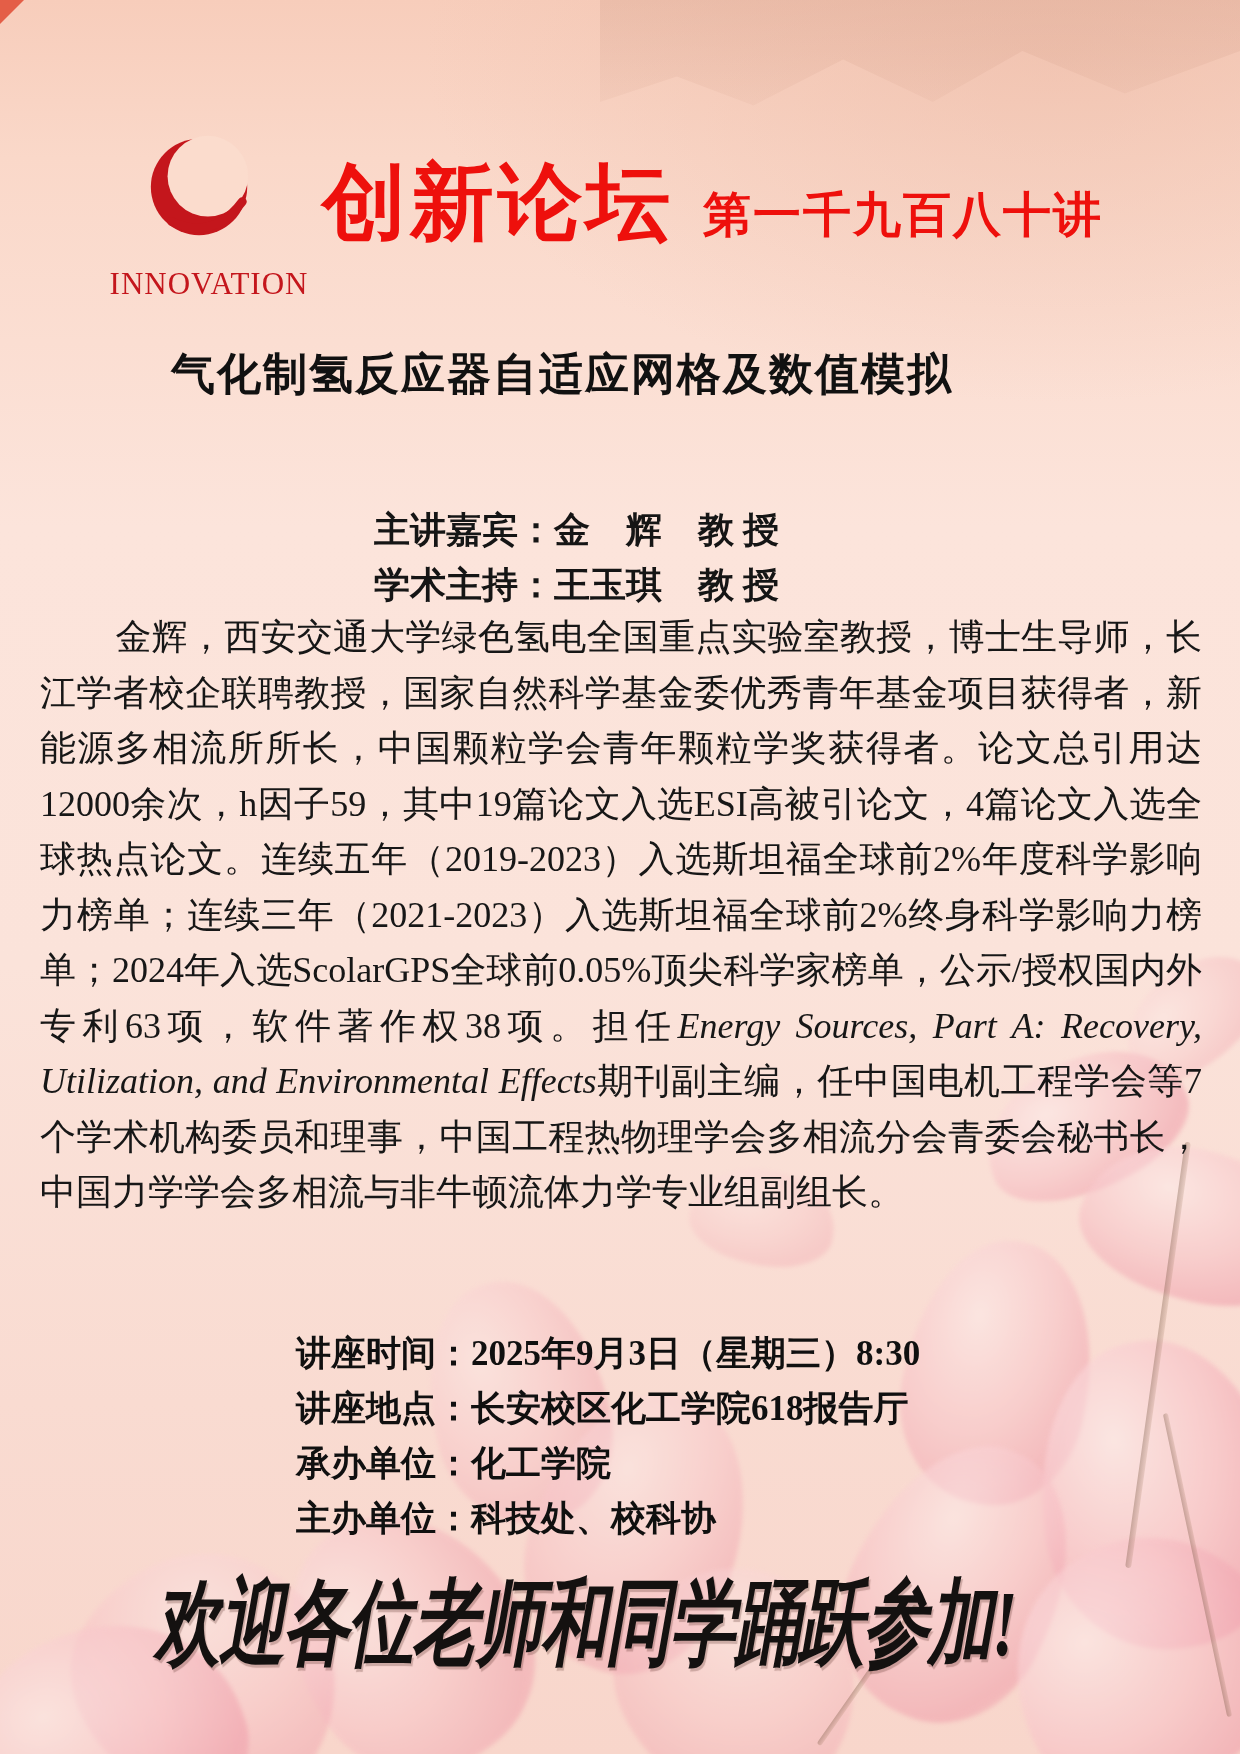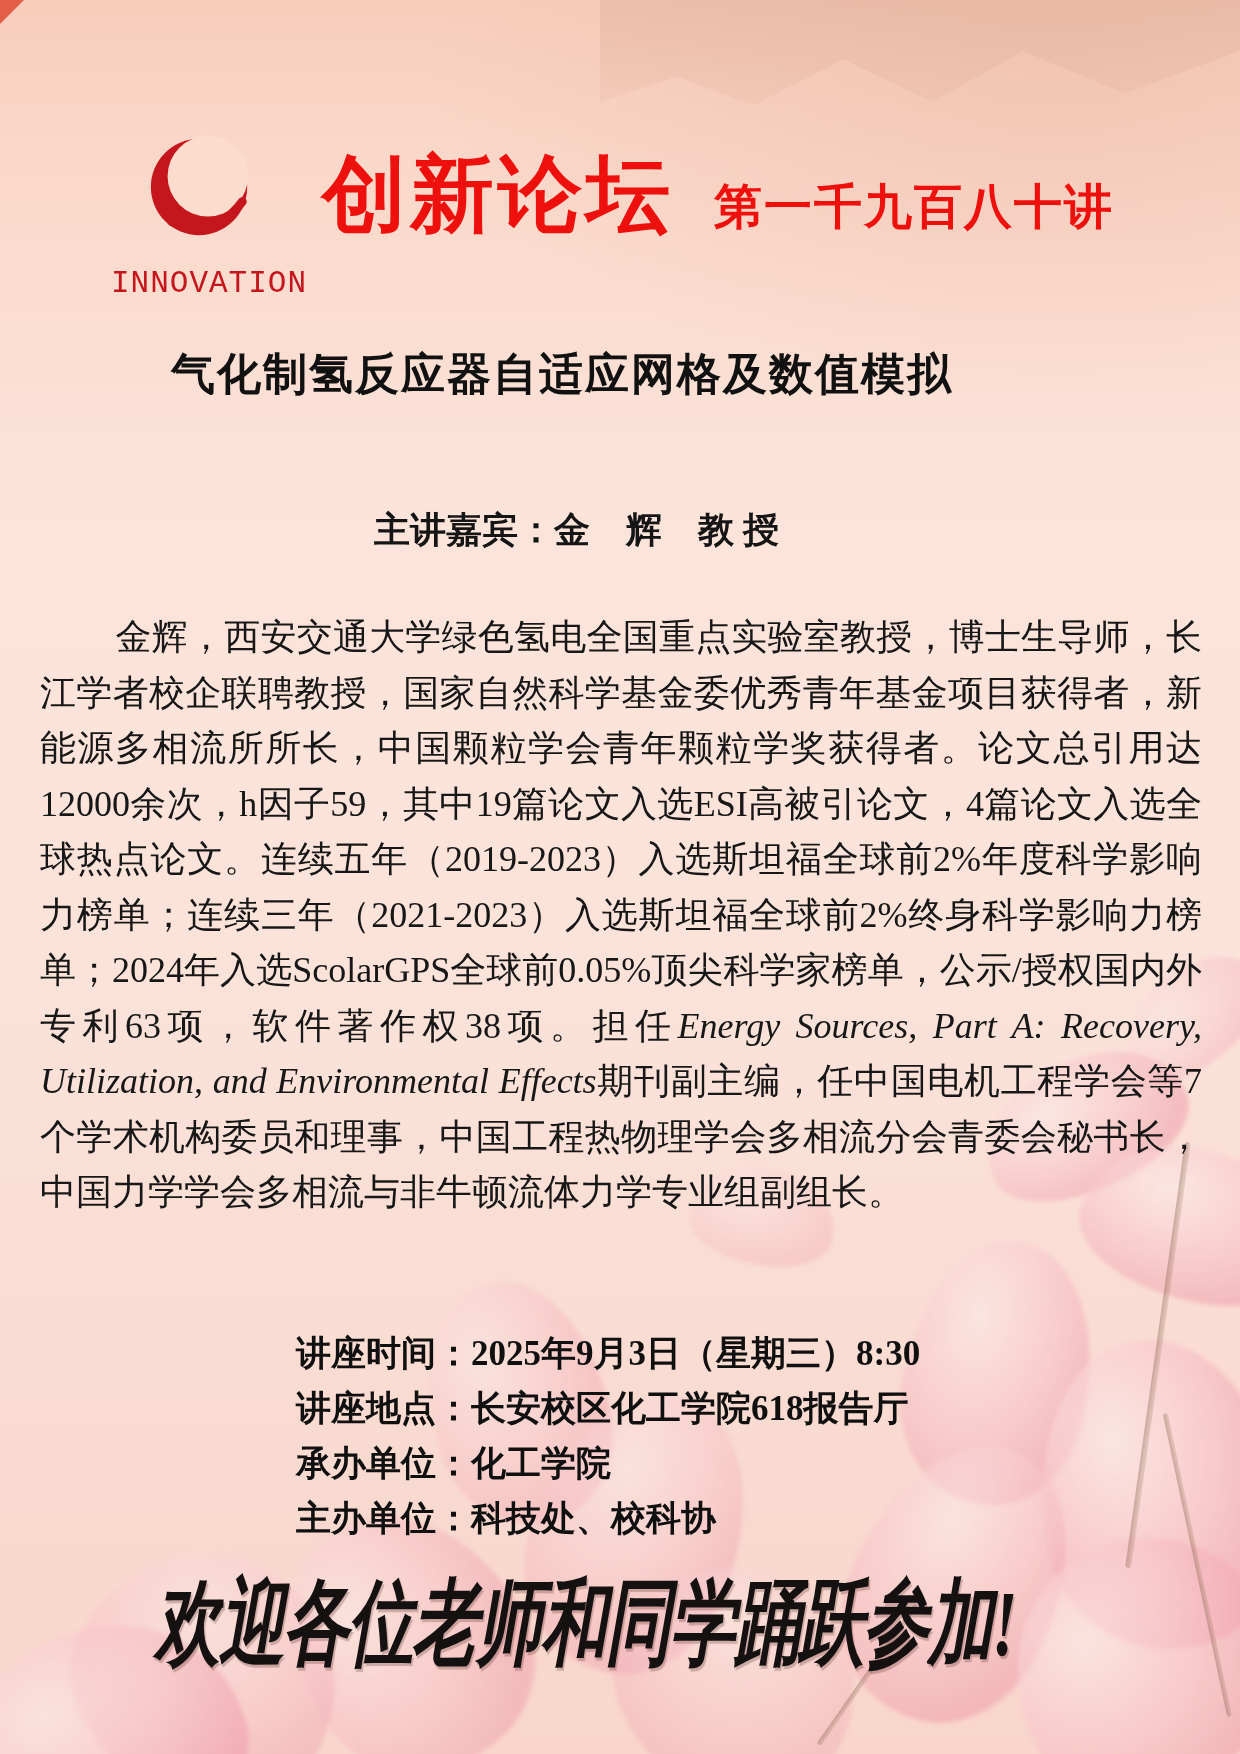--- a/index.html
+++ b/index.html
@@ -42,24 +42,24 @@
   .p14{left:690px;top:1170px;width:145px;height:95px;transform:rotate(10deg);opacity:.3;}
   .branch{position:absolute;border-radius:4px;opacity:.5;
     background:linear-gradient(90deg,rgba(110,78,55,.7),rgba(150,110,80,.35));}
   .b1{left:1155px;top:1140px;width:6px;height:430px;transform:rotate(8deg);}
   .b2{left:1195px;top:1410px;width:5px;height:310px;transform:rotate(-12deg);}
   .b3{left:865px;top:1590px;width:5px;height:170px;transform:rotate(35deg);}
 
   
   .logo{position:absolute;left:142px;top:126px;width:118px;height:118px;}
   .logo-word{position:absolute;left:104px;top:266px;width:210px;text-align:center;
-    font-family:Liberation Mono, monospace;
+    font-family:Liberation Serif, serif;
     font-size:31px;color:#c4161c;letter-spacing:1px;}
-  .header-row{position:absolute;left:322px;top:148px;width:880px;
-    display:flex;align-items:baseline;gap:40px;white-space:nowrap;}
+  .header-row{position:absolute;left:322px;top:156px;width:880px;
+    display:flex;align-items:baseline;gap:29px;white-space:nowrap;}
   .forum-title{font-family:"Liberation Sans","DejaVu Sans",sans-serif;
     font-size:84px;font-weight:800;color:#ee100c;letter-spacing:4px;line-height:1.1;}
   .lecture-no{font-size:48px;font-weight:700;color:#ee100c;letter-spacing:2px;}
 
   
   .main-title{position:absolute;left:0;top:345px;width:1224px;box-sizing:border-box;
     padding-right:100px;text-align:center;
     font-size:44px;font-weight:700;letter-spacing:2px;color:#111;}
 
   
@@ -122,20 +122,21 @@
 
   <div class="header-row">
     <div class="forum-title">创新论坛</div>
     <div class="lecture-no">第一千九百八十讲</div>
   </div>
 
   <div class="main-title">气化制氢反应器自适应网格及数值模拟</div>
 
   <div class="guests">
     <div class="guest-line"><span>主讲嘉宾：</span><span>金　辉</span>　<span>教 授</span></div>
+    <div class="guest-line"><span>学术主持：</span><span>王玉琪</span>　<span>教 授</span></div>
   </div>
 
   <div class="bio"><span>金辉，西安交通大学绿色氢电全国重点实验室教授，博士生导师，长江学者校企联聘教授，国家自然科学基金委优秀青年基金项目获得者，新能源多相流所所长，中国颗粒学会青年颗粒学奖获得者。论文总引用达12000余次，h因子59，其中19篇论文入选ESI高被引论文，4篇论文入选全球热点论文。连续五年（2019-2023）入选斯坦福全球前2%年度科学影响力榜单；连续三年（2021-2023）入选斯坦福全球前2%终身科学影响力榜单；2024年入选ScolarGPS全球前0.05%顶尖科学家榜单，公示/授权国内外专利63项，软件著作权38项。担任</span><span class="journal">Energy Sources, Part A: Recovery, Utilization, and Environmental Effects</span><span>期刊副主编，任中国电机工程学会等7个学术机构委员和理事，中国工程热物理学会多相流分会青委会秘书长，中国力学学会多相流与非牛顿流体力学专业组副组长。</span></div>
 
   <div class="details">
     <div class="detail-row"><span>讲座时间：</span><span>2025年9月3日（星期三）8:30</span></div>
     <div class="detail-row"><span>讲座地点：</span><span>长安校区化工学院618报告厅</span></div>
     <div class="detail-row"><span>承办单位：</span><span>化工学院</span></div>
     <div class="detail-row"><span>主办单位：</span><span>科技处、校科协</span></div>
   </div>

